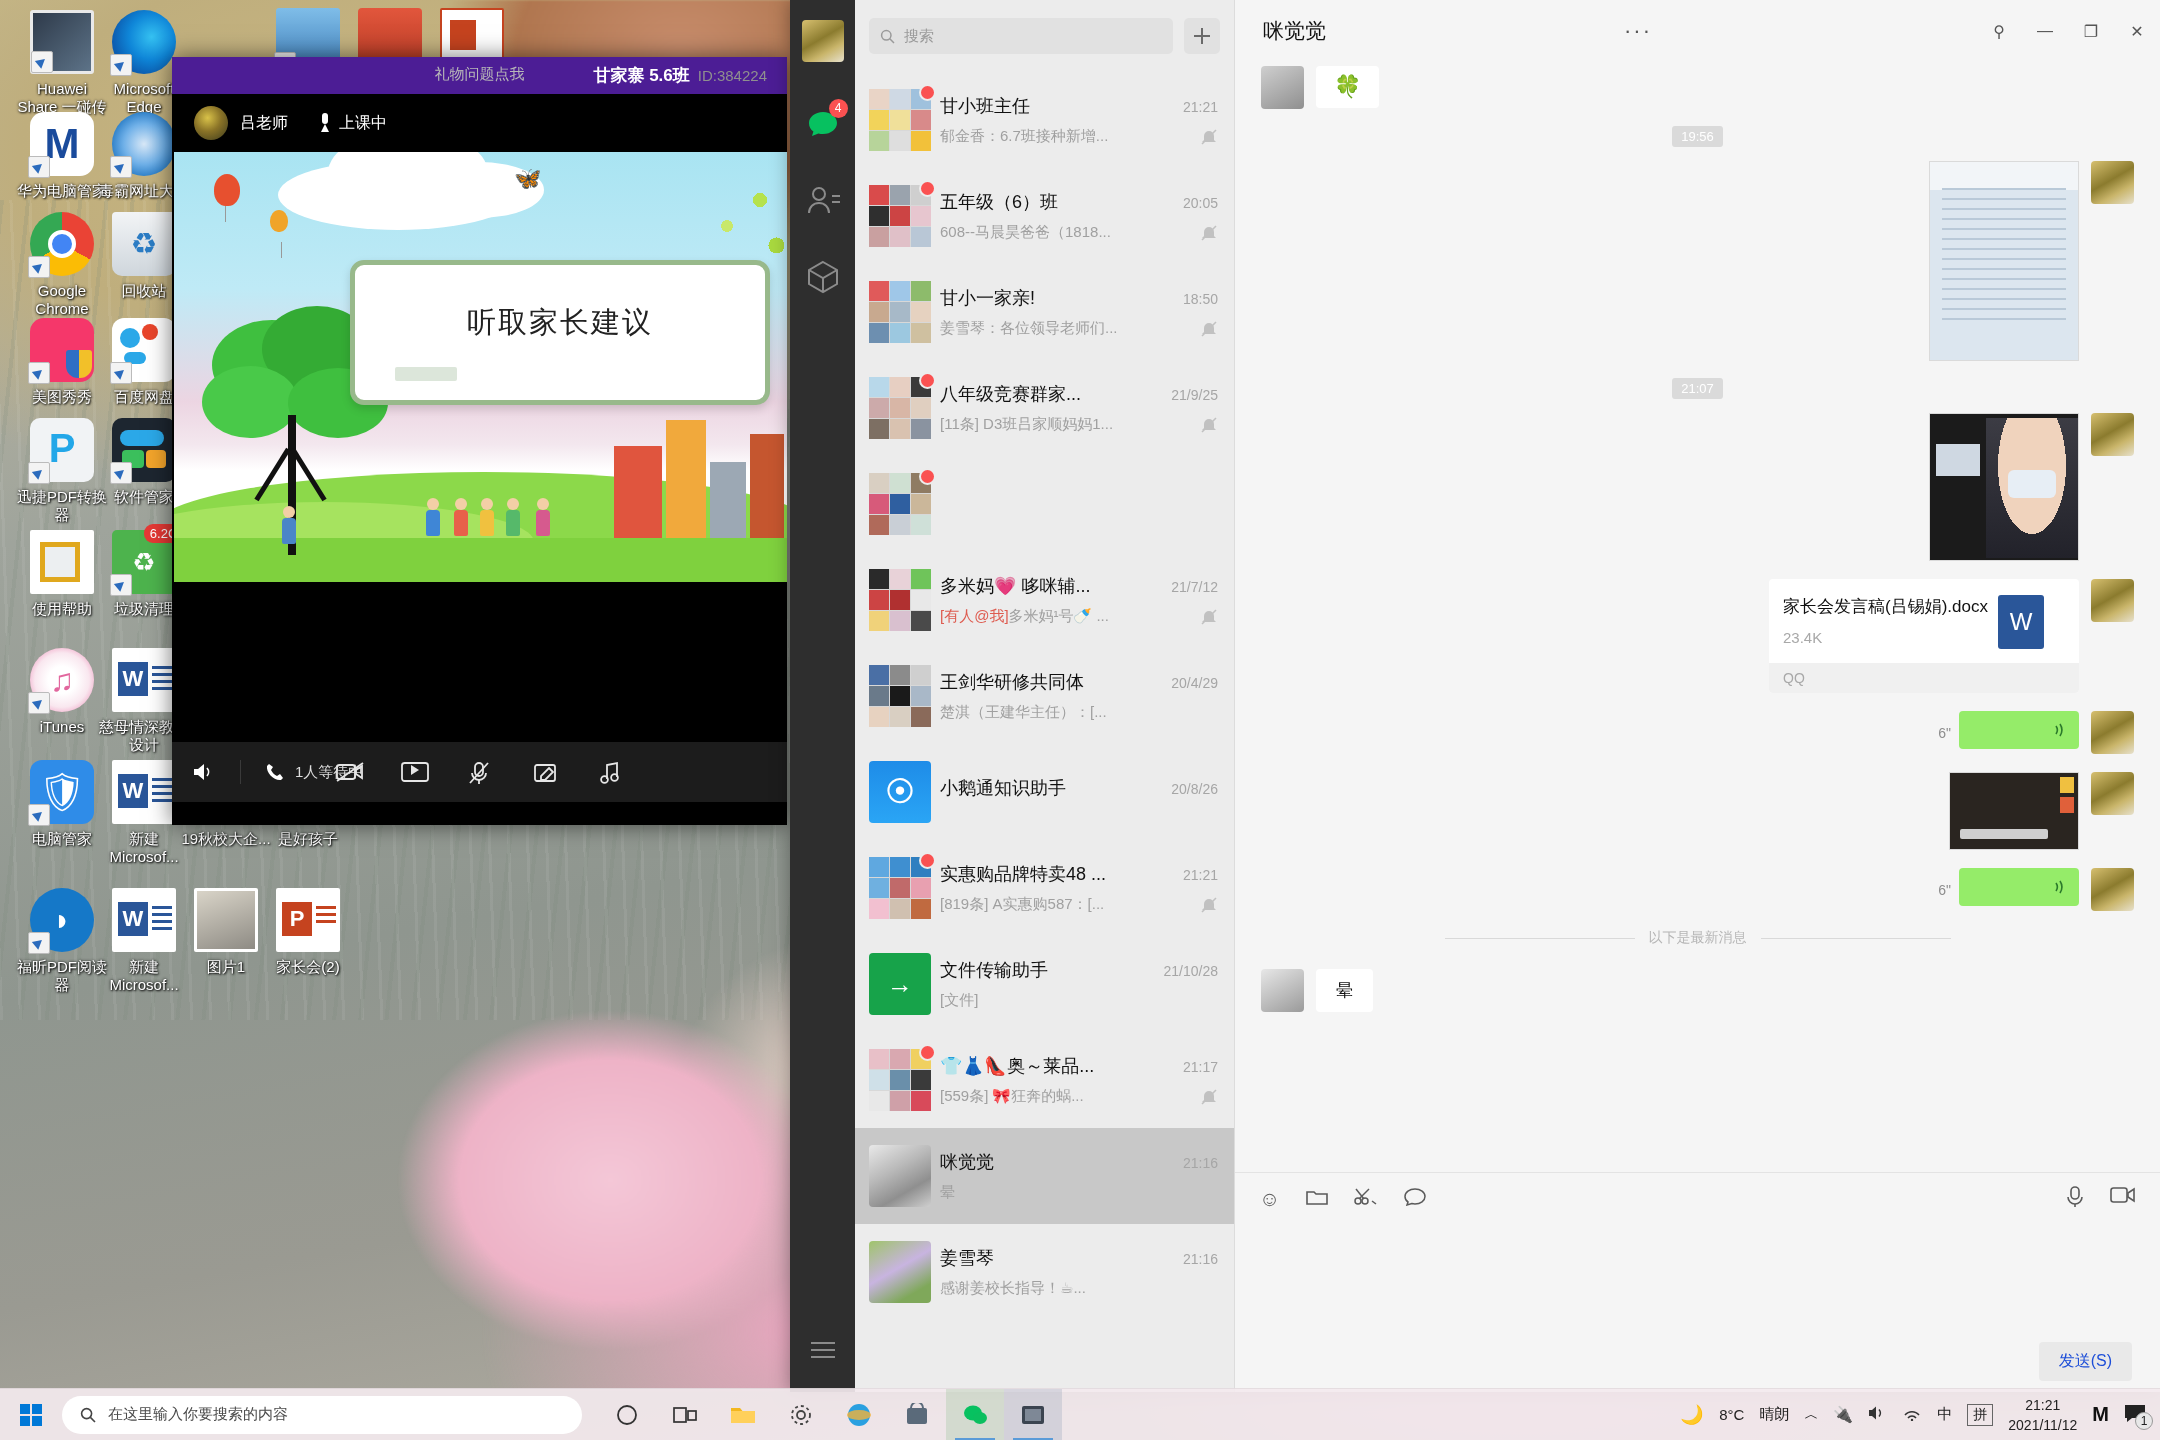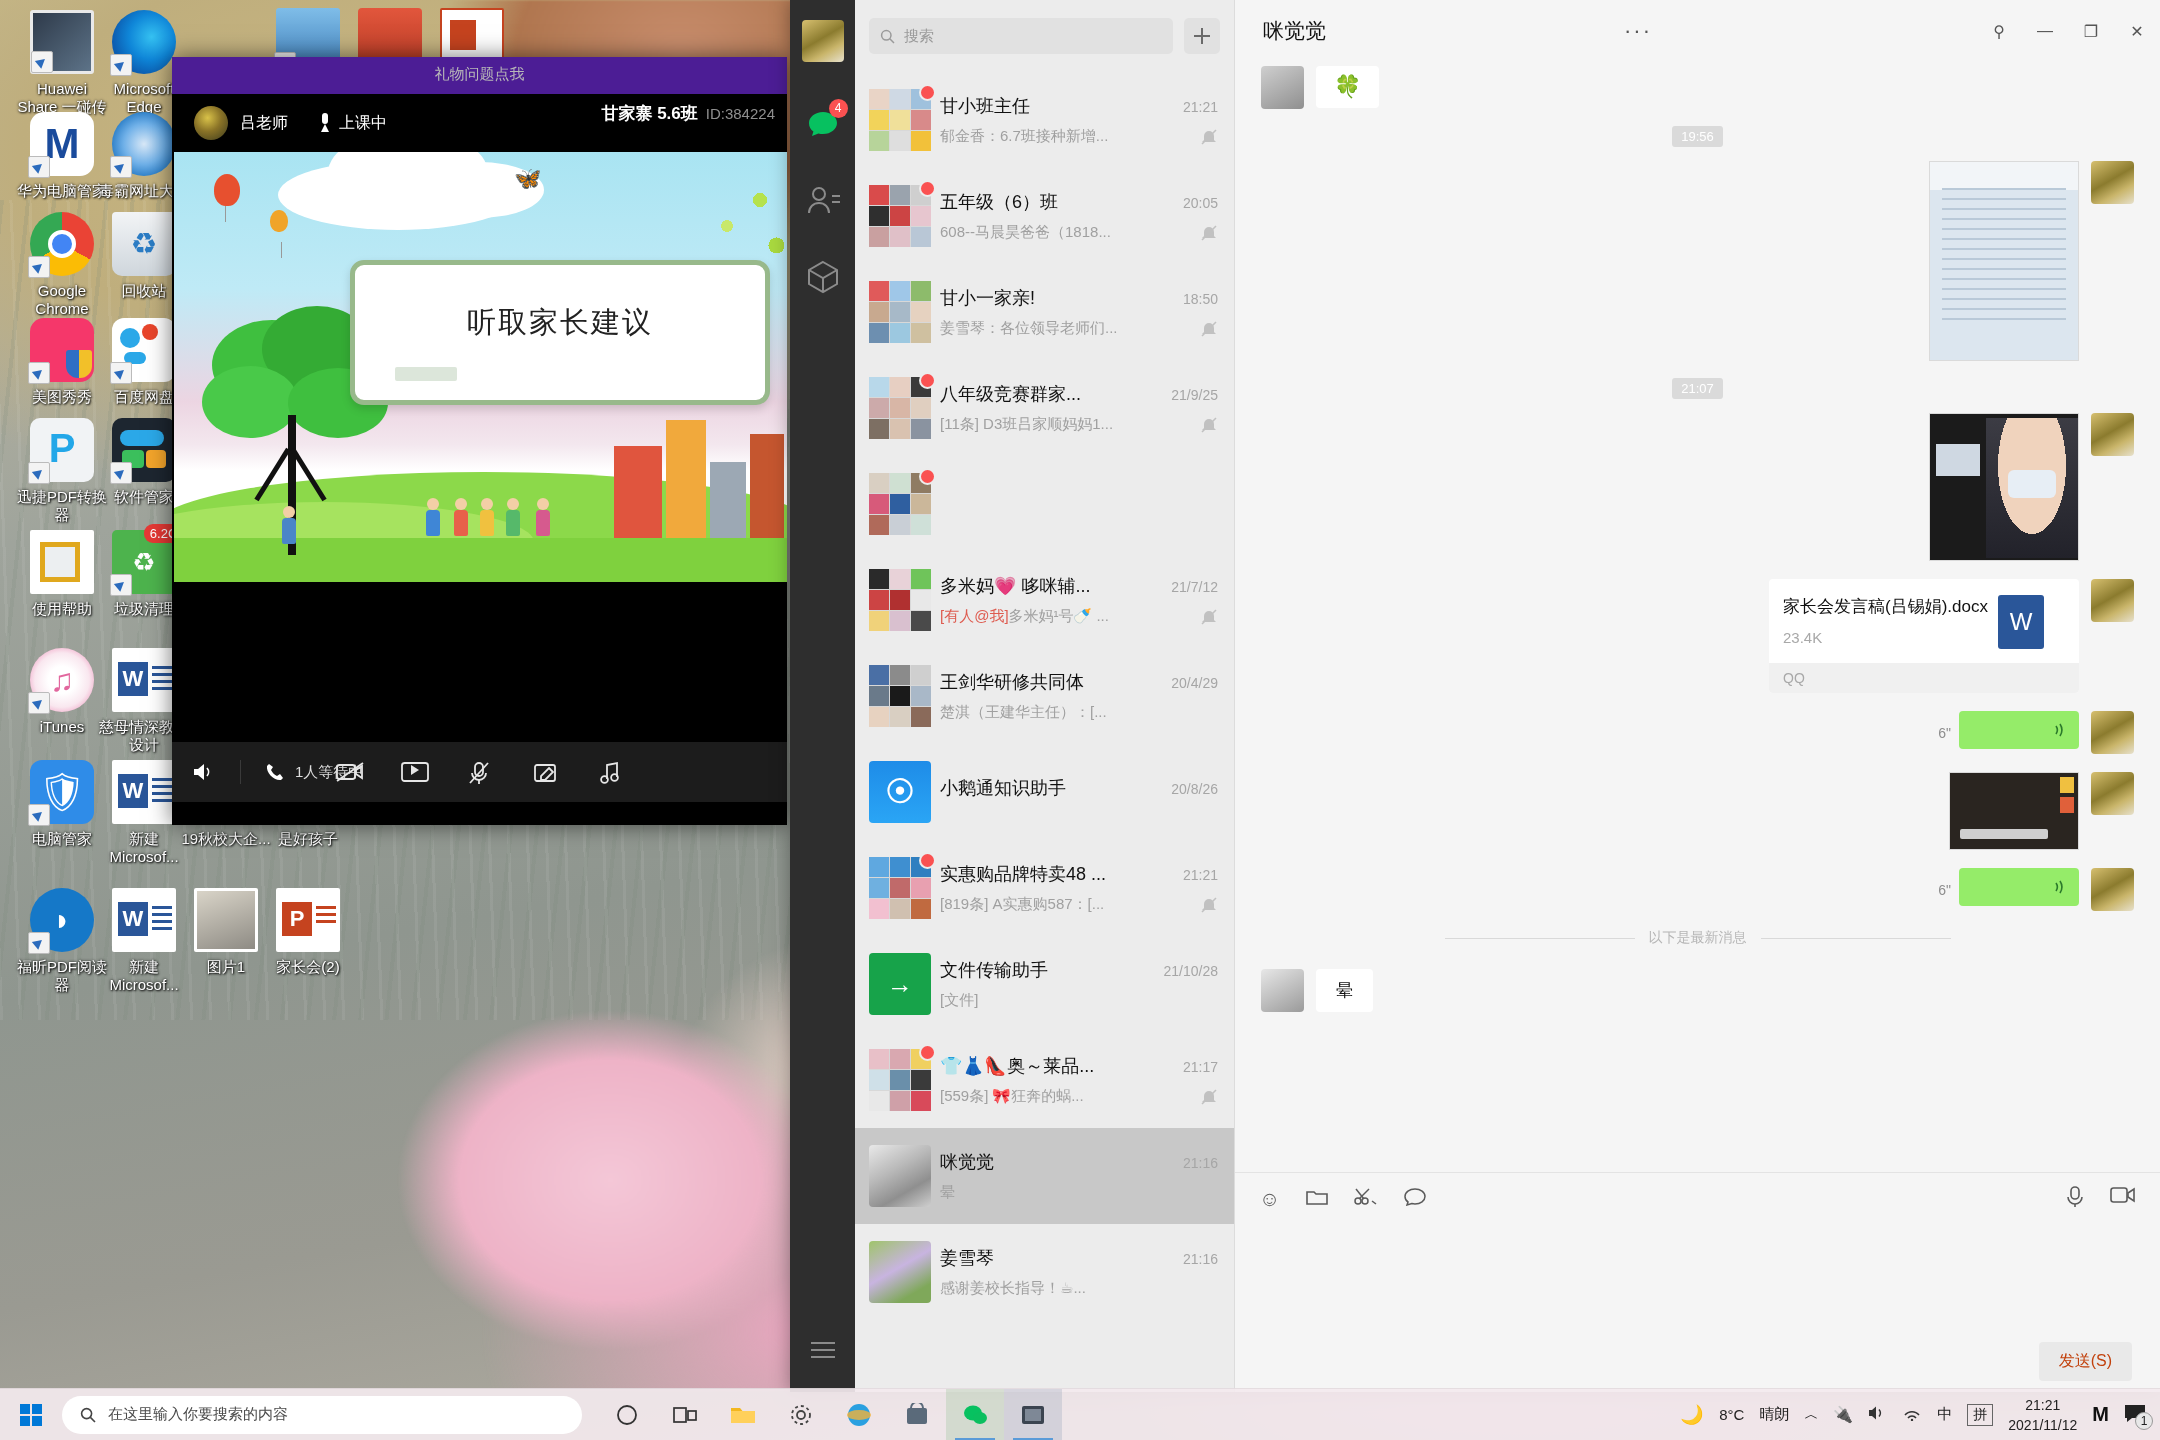--- a/index.html
+++ b/index.html
@@ -57,21 +57,21 @@
     background:#000; color:#fff; z-index:40;
     box-shadow:0 0 22px rgba(0,0,0,.55);
   }
   #conf-top{ height:37px; background:#4c1d95; position:relative; }
   #conf-top .gift{
     position:absolute; left:0; right:0; top:8px; text-align:center;
     font-size:15px; color:#b8b8b8;
   }
   #conf-top .cls{
     position:absolute; right:0; top:7px; white-space:nowrap;
-    font-size:17px; font-weight:bold; color:#fff; padding-right:12px;margin-top:38px;
+    font-size:17px; font-weight:bold; color:#fff; padding-right:20px;
   }
   #conf-top .cls .idtxt{ font-weight:normal; font-size:15px; color:#8f8f8f; margin-left:8px; }
   #conf-user{ height:58px; display:flex; align-items:center; padding-left:22px; gap:12px; }
   #conf-user .ava{
     width:34px;height:34px;border-radius:50%;
     background:radial-gradient(circle at 40% 35%, #d9c249 0%, #8a7327 45%, #3b3a1d 100%);
   }
   #conf-user .uname{ font-size:16px; }
   #conf-user .state{ display:flex;align-items:center;gap:7px;margin-left:18px;font-size:16px; }
   #conf-stage{ height:430px; background:#000; position:relative; overflow:hidden; }
@@ -211,21 +211,21 @@
   .newmsg{ display:flex;align-items:center;gap:14px;justify-content:center;margin:16px 0 22px;
            color:#b6b6b6;font-size:14px; }
   .newmsg .ln{ width:190px;height:1px;background:#d9d9d9; }
   #wx-input{ height:220px; border-top:1px solid #e3e3e3; background:#f5f5f5;
              display:flex;flex-direction:column; }
   #wx-tools{ height:52px;display:flex;align-items:center;gap:26px;padding:0 24px;color:#5a5a5a; }
   #wx-tools .right{ margin-left:auto;display:flex;gap:26px; }
   #wx-typearea{ flex:1; }
   #wx-send{ height:62px;display:flex;align-items:center;justify-content:flex-end;padding-right:28px; }
   #wx-send .btn{
-    background:#e9e9e9;color:#c2410c;font-size:16px;border:none;border-radius:4px;
+    background:#e9e9e9;color:#1d4ed8;font-size:16px;border:none;border-radius:4px;
     padding:9px 20px;cursor:pointer;
   }
 
   
   #taskbar{
     position:absolute; left:0; bottom:0; width:2160px; height:52px; z-index:90;
     background:rgba(243,233,238,.92); display:flex; align-items:center;
     border-top:1px solid rgba(0,0,0,.06);
   }
   #start{ width:62px;height:52px;display:flex;align-items:center;justify-content:center;cursor:pointer; }

